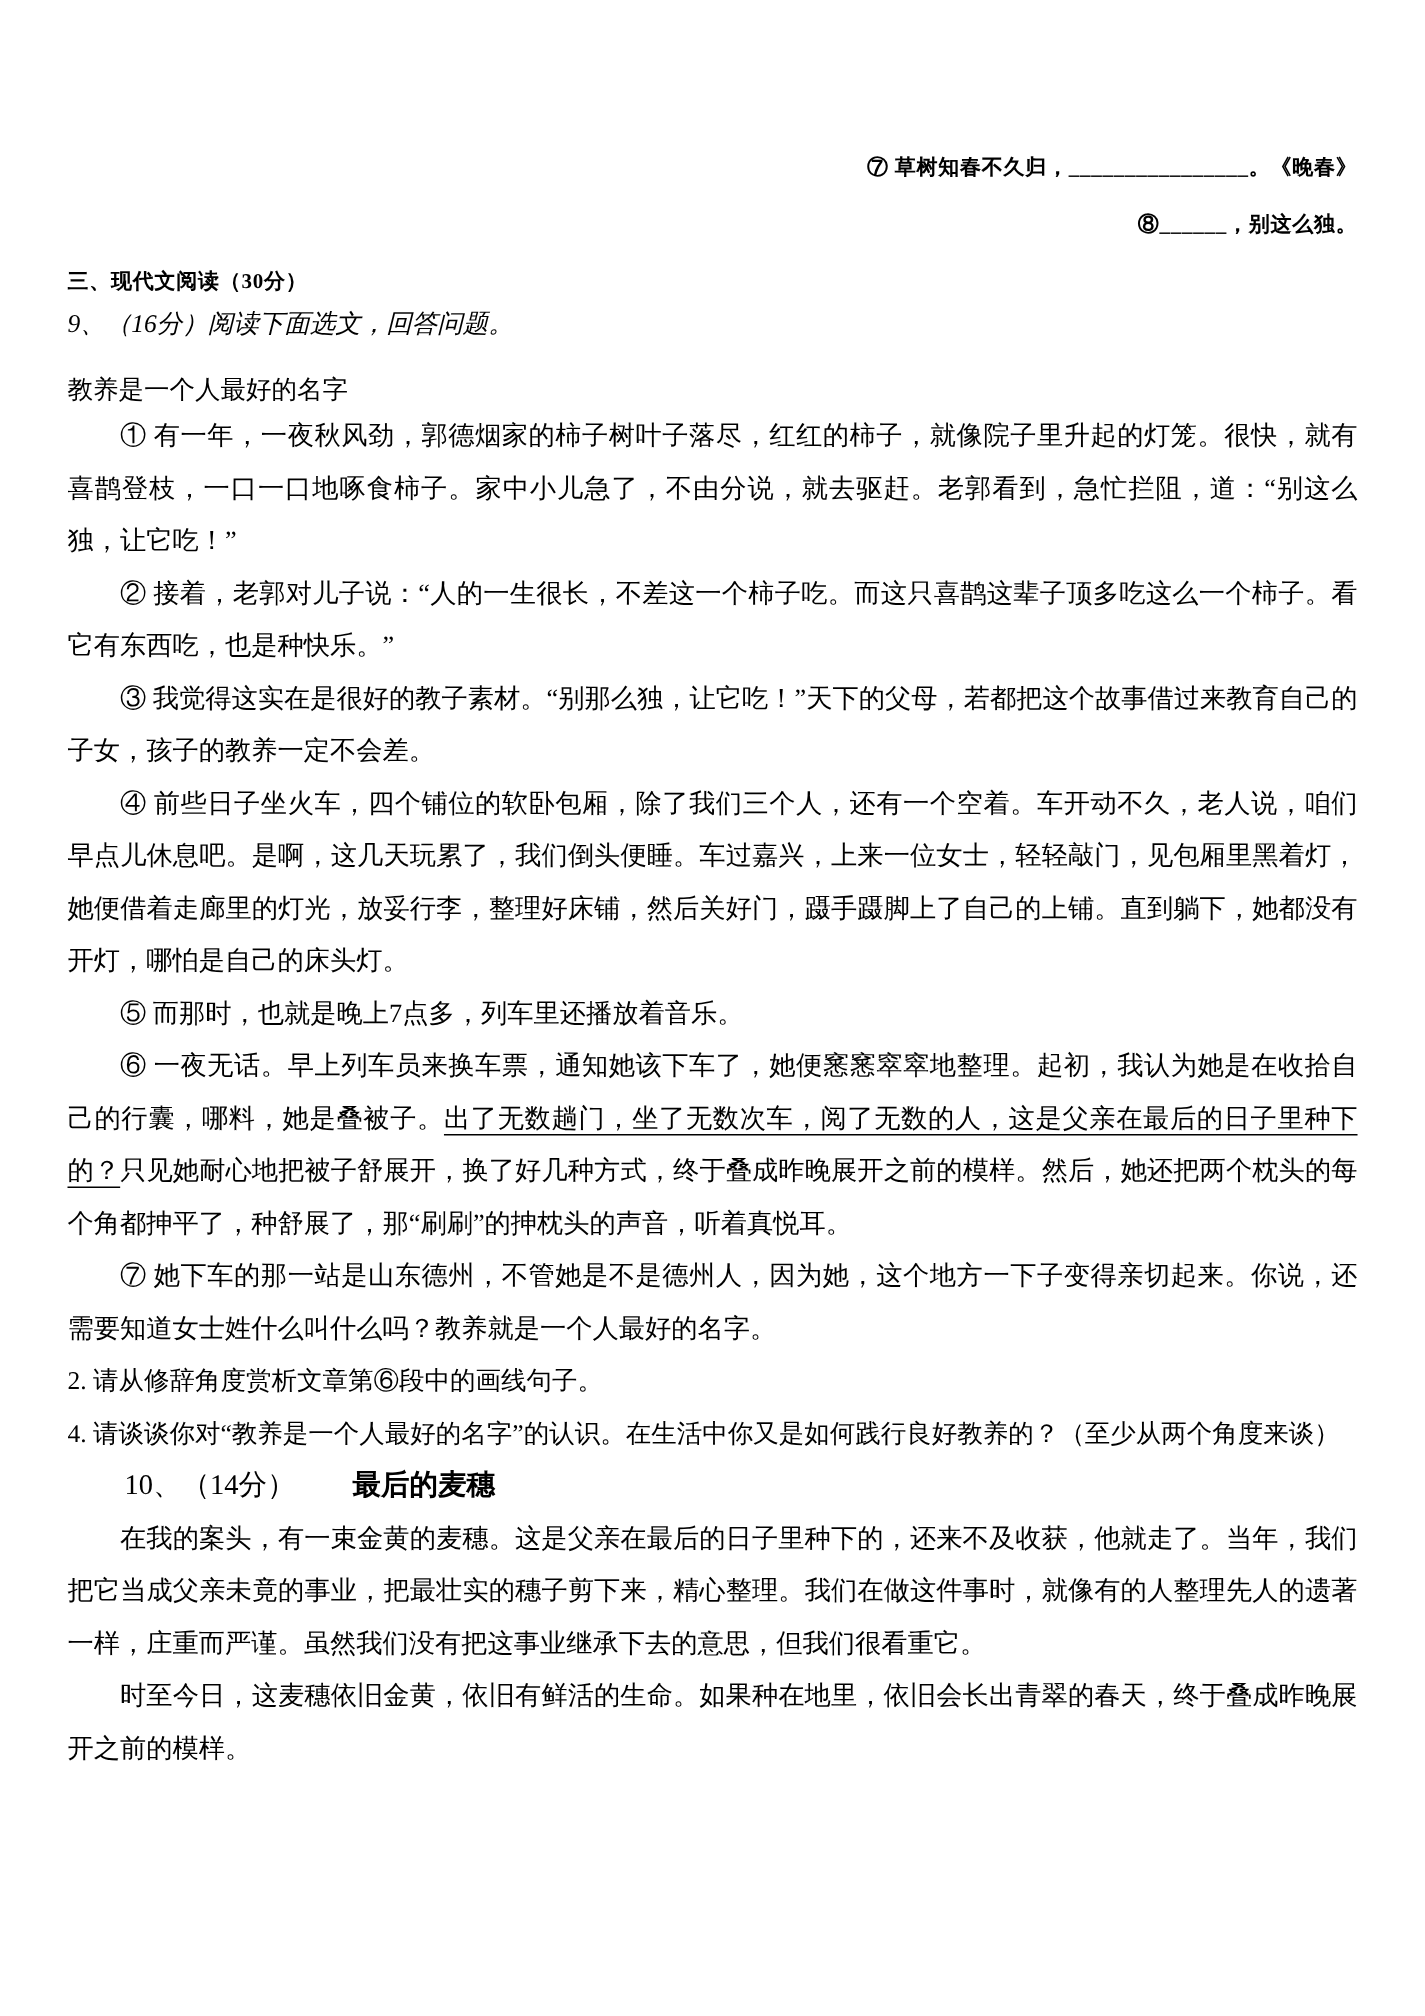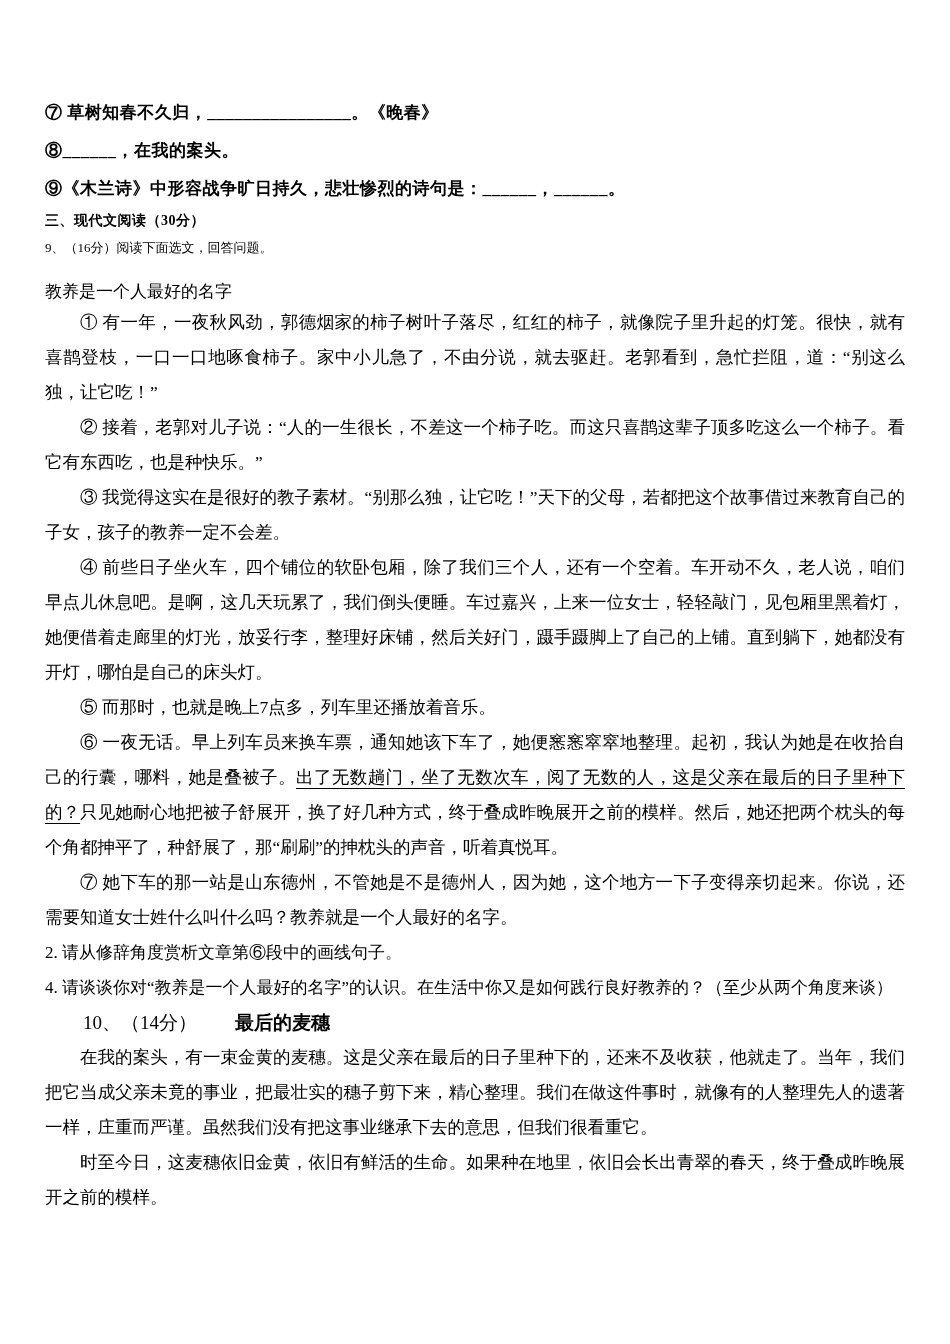--- a/index.html
+++ b/index.html
@@ -12,39 +12,41 @@
     width: 950px;
     height: 1344px;
     box-sizing: border-box;
     padding: 103px 45px 0 45px;
     background: #ffffff;
     color: #000000;
     font-family: "Liberation Serif", serif;
     overflow: hidden;
   }
   .poetry-line {
-    font-size: 17px;
+    font-size: 14px;
     font-weight: bold;
     line-height: 20px;
     margin: 0 0 18px 0;
     letter-spacing: 0.5px;
+    text-align: right;
   }
   .poetry-line:nth-of-type(3) { margin-bottom: 12px; }
   .section-title {
     font-size: 14px;
     font-weight: bold;
     line-height: 20px;
     margin: 0;
     letter-spacing: 0.5px;
   }
   .q-header {
-    font-size: 13px;
+    font-size: 17px;
     font-weight: normal;
     line-height: 20px;
     margin: 7px 0 0 0;
+    font-style: italic;
   }
   .passage-title {
     font-size: 17px;
     line-height: 20px;
     margin: 24px 0 3px 0;
   }
   .para {
     font-size: 17.5px;
     line-height: 35px;
     margin: 0;
@@ -74,22 +76,21 @@
     margin-left: 2em;
     font-weight: bold;
   }
 </style>
 </head>
 <body>
 
 <div class="page">
 
   <p class="poetry-line">⑦ 草树知春不久归，________________。《晚春》</p>
-  <p class="poetry-line">⑧______，在我的案头。</p>
-  <p class="poetry-line">⑨《木兰诗》中形容战争旷日持久，悲壮惨烈的诗句是：______，______。</p>
+  <p class="poetry-line">⑧______，别这么独。</p>
 
   <h2 class="section-title">三、现代文阅读（30分）</h2>
 
   <p class="q-header">9、（16分）阅读下面选文，回答问题。</p>
 
   <p class="passage-title">教养是一个人最好的名字</p>
 
   <p class="para">① 有一年，一夜秋风劲，郭德烟家的柿子树叶子落尽，红红的柿子，就像院子里升起的灯笼。很快，就有喜鹊登枝，一口一口地啄食柿子。家中小儿急了，不由分说，就去驱赶。老郭看到，急忙拦阻，道：“别这么独，让它吃！”</p>
   <p class="para">② 接着，老郭对儿子说：“人的一生很长，不差这一个柿子吃。而这只喜鹊这辈子顶多吃这么一个柿子。看它有东西吃，也是种快乐。”</p>
   <p class="para">③ 我觉得这实在是很好的教子素材。“别那么独，让它吃！”天下的父母，若都把这个故事借过来教育自己的子女，孩子的教养一定不会差。</p>

